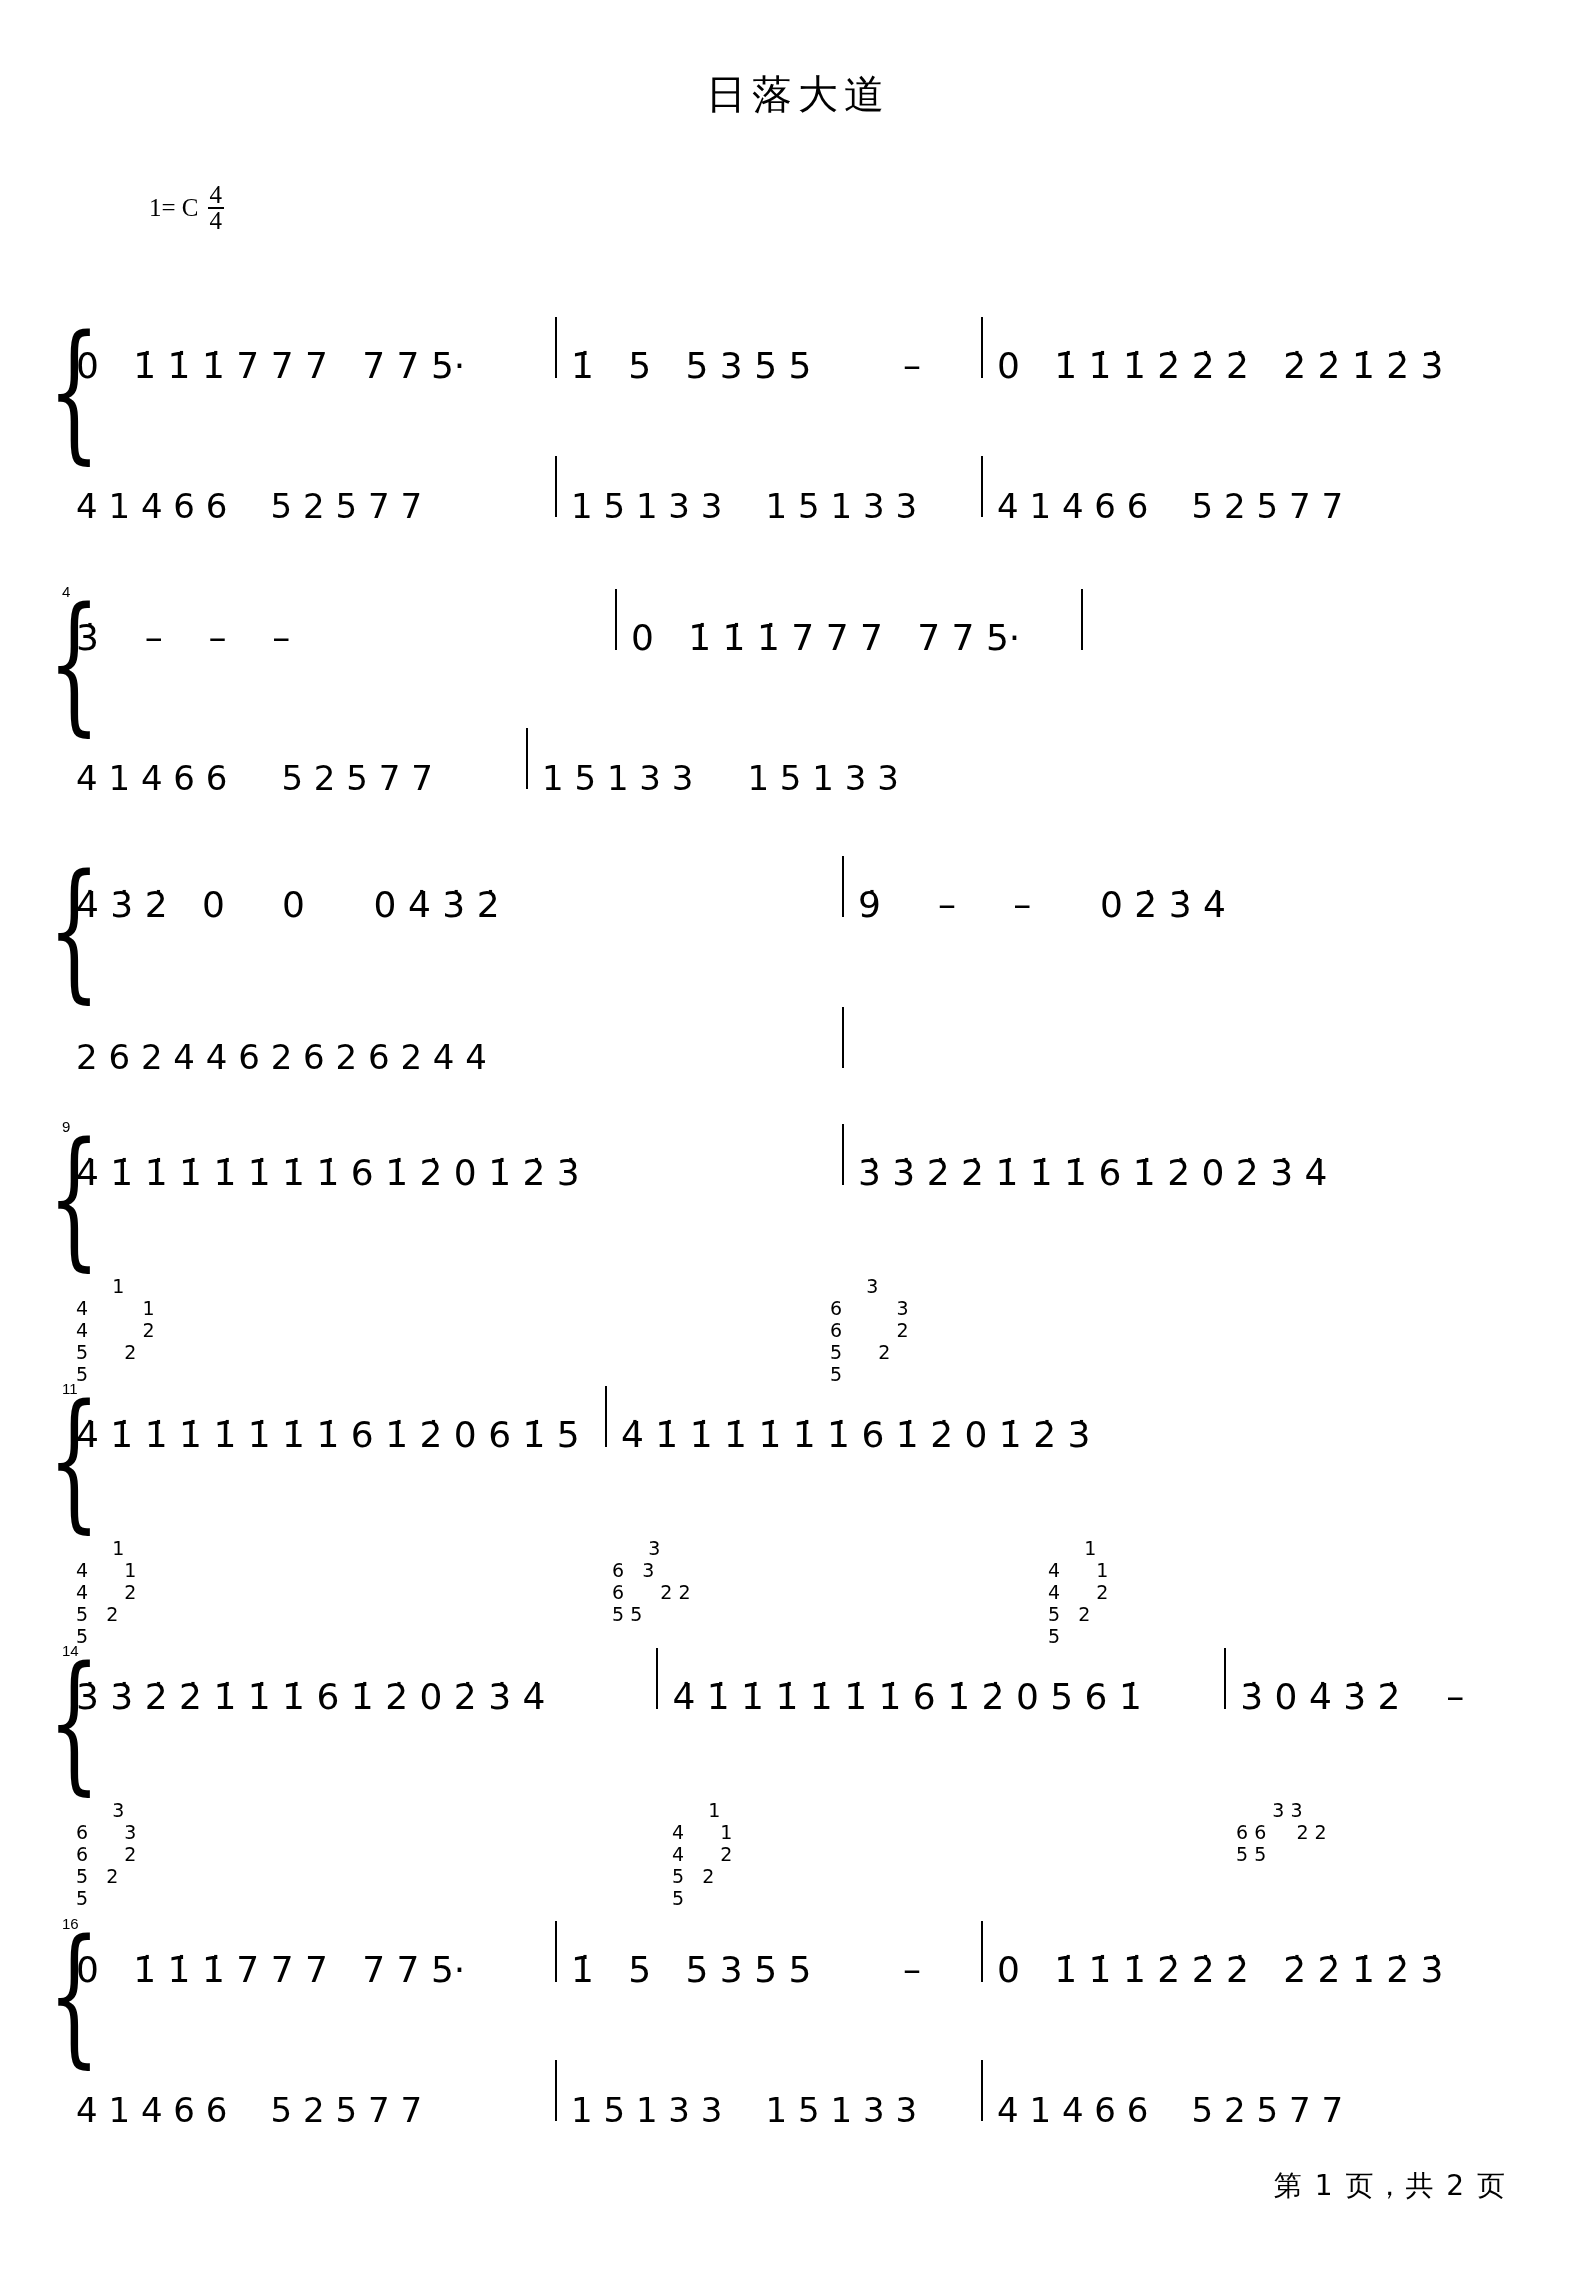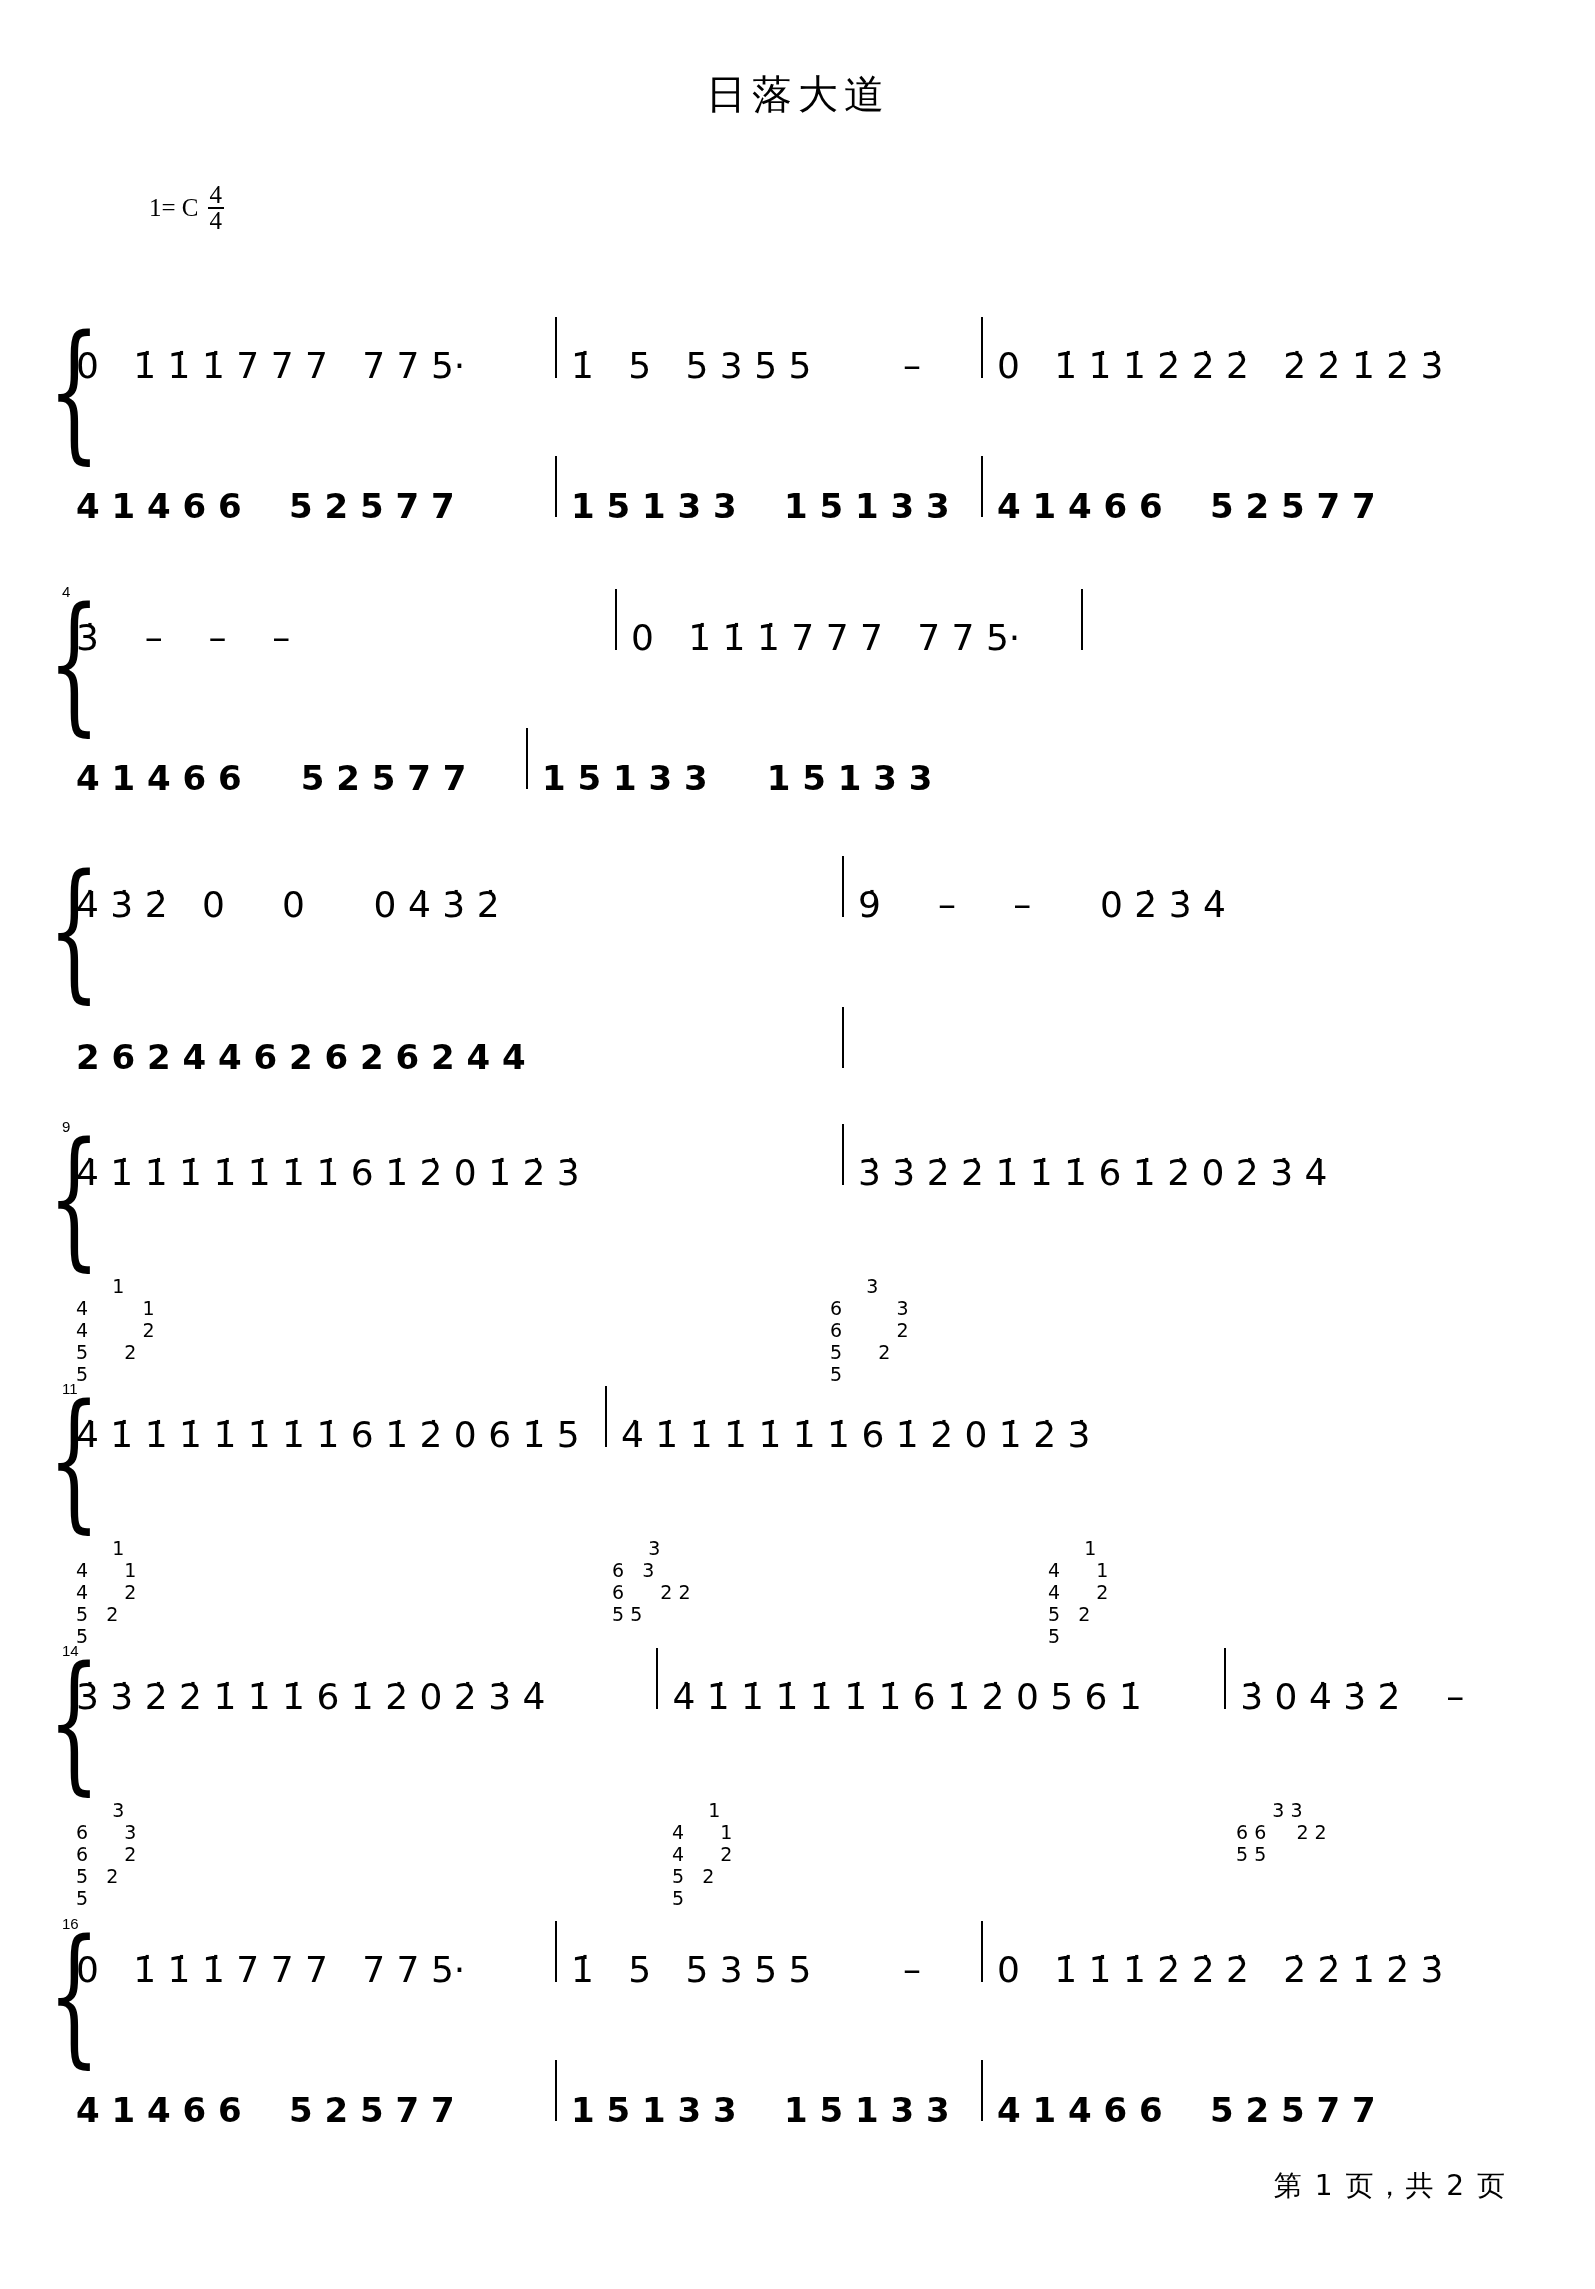--- a/index.html
+++ b/index.html
@@ -96,21 +96,21 @@
   .notes {
     font-family: "DejaVu Sans", sans-serif;
     font-size: 34px;
     line-height: 1;
     letter-spacing: 0px;
     white-space: pre;
     position: relative;
     top: 6px;
   }
   .upper .notes { font-size: 36px; }
-  .lower .notes { font-size: 34px; font-weight: bold; }
+  .lower .notes { font-size: 34px; }
 
   .fingering {
     font-family: "DejaVu Sans", sans-serif;
     font-size: 19px;
     white-space: pre;
     line-height: 1.1;
   }
   .fing-row {
     position: absolute;
     left: 28px;

